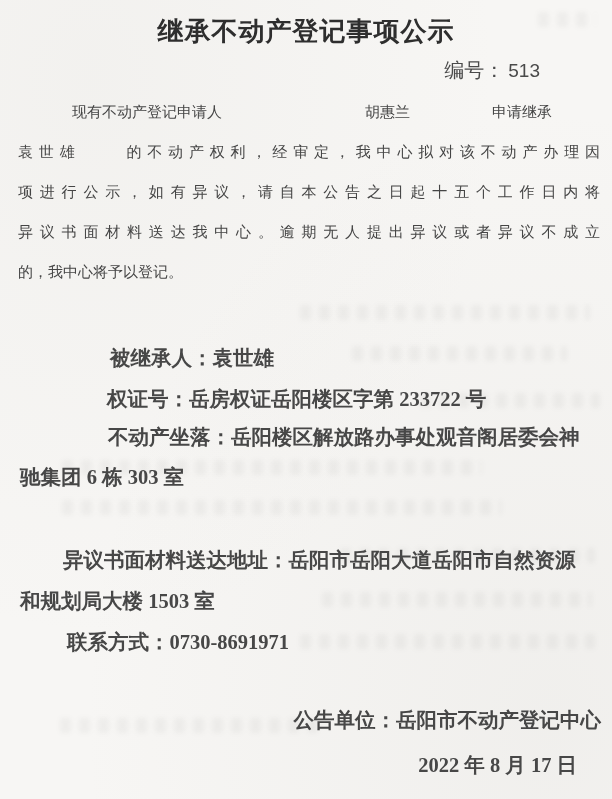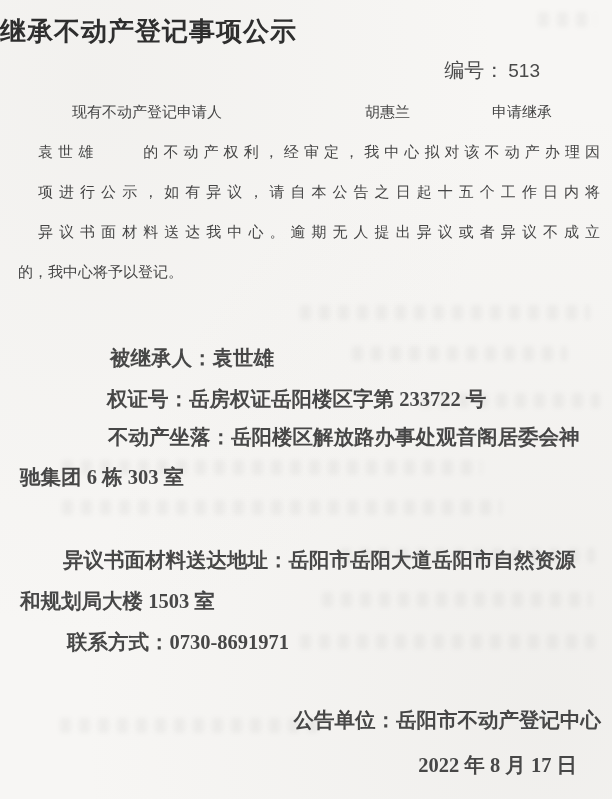--- a/index.html
+++ b/index.html
@@ -12,20 +12,21 @@
       radial-gradient(ellipse at 15% 10%, rgba(200,198,192,0.10), transparent 55%),
       radial-gradient(ellipse at 90% 90%, rgba(190,188,182,0.12), transparent 60%),
       #f7f6f4;
     overflow: hidden;
     font-family: "Liberation Serif", "DejaVu Serif", serif;
     color: #454545;
   }
   .title {
     position: absolute;
     top: 14px; left: 0; width: 100%;
+    text-align: center;
     font-family: "Liberation Sans", "DejaVu Sans", sans-serif;
     font-weight: 700;
     font-size: 26px;
     line-height: 34px;
     color: #2e2e2e;
     letter-spacing: 1px;
   }
   .number-line {
     position: absolute;
     top: 57px; right: 72px;
@@ -47,21 +48,20 @@
   .para .pline {
     position: relative;
     height: 40px;
     line-height: 40px;
     white-space: nowrap;
   }
   .pline.justify {
     text-align: justify;
     text-align-last: justify;
     white-space: normal;
-    margin-left: 20px;
   }
   .pline .abs { position: absolute; top: 0; }
   .gap40 { display: inline-block; width: 40px; }
   .doc-line {
     position: absolute;
     height: 40px;
     line-height: 40px;
     font-size: 20.5px;
     white-space: nowrap;
     color: #474747;

